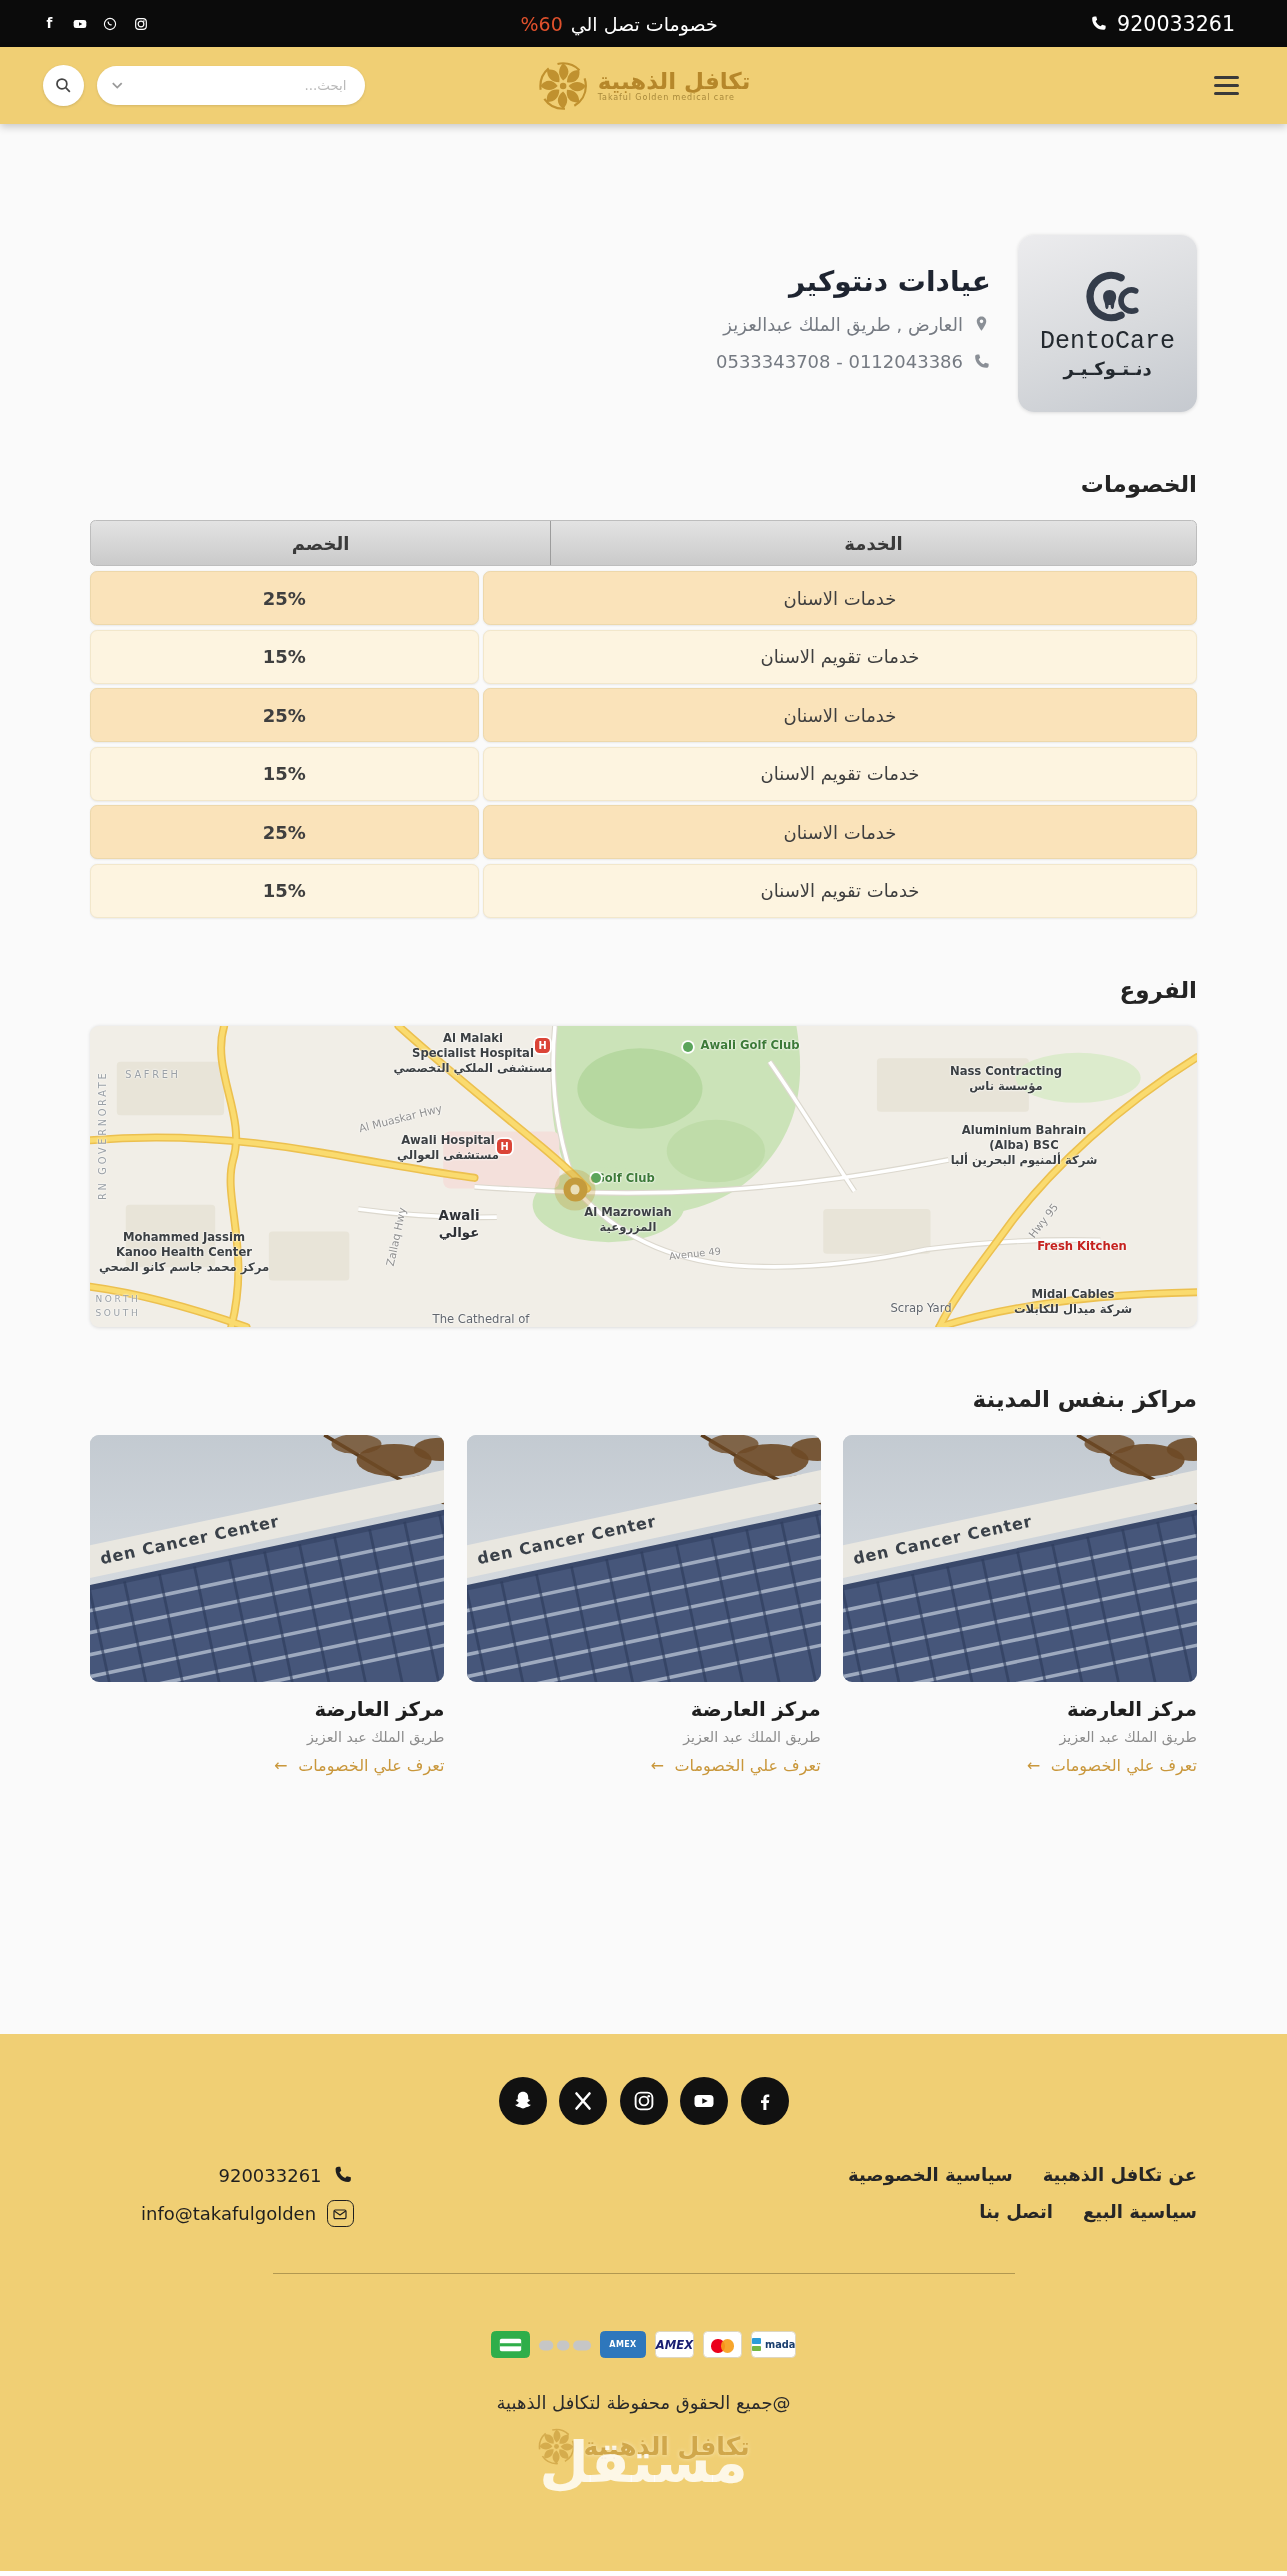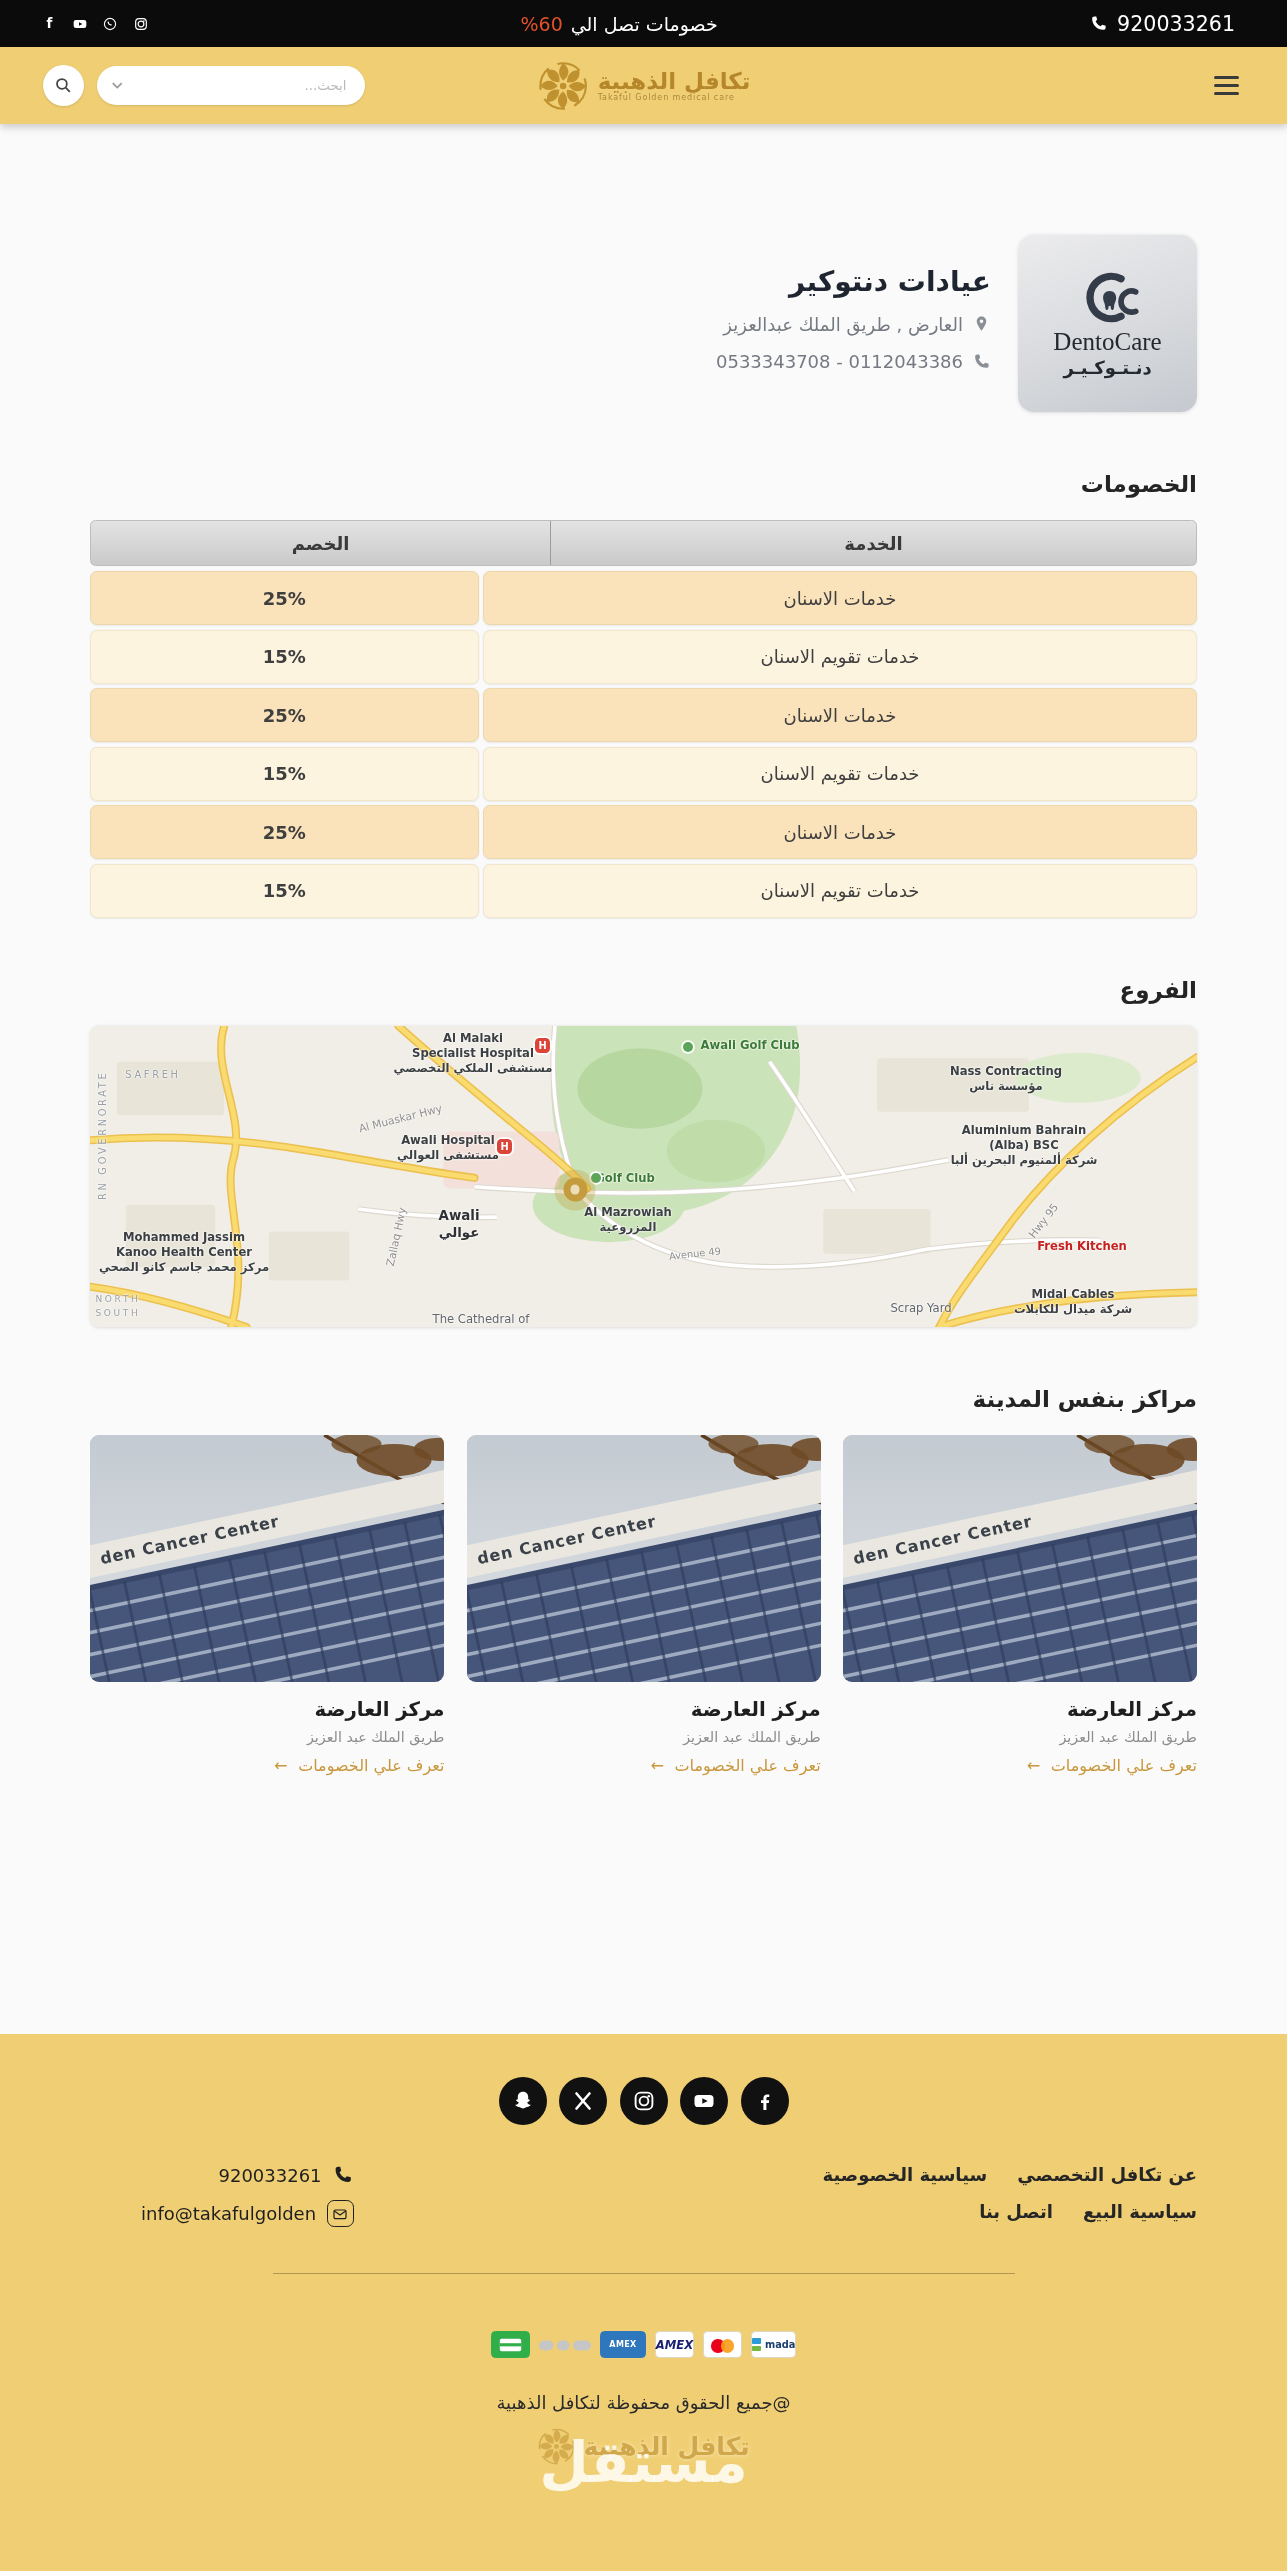--- a/index.html
+++ b/index.html
@@ -33,21 +33,21 @@
   .search-input{width:100%;height:100%;border:none;outline:none;background:transparent;direction:rtl;text-align:right;padding:0 18px 0 38px;font-size:13.4px;color:#444;font-family:inherit;border-radius:19.7px;}
   .search-input::placeholder{color:#B9B9B9;}
 
   
   .main{background:#FAFAFA;padding-bottom:259px;}
   .container{width:1107px;margin:0 auto;direction:rtl;}
 
   .clinic-head{display:flex;gap:27px;align-items:flex-start;padding-top:111px;}
   .clinic-logo{width:179px;height:177px;border-radius:16px;background:linear-gradient(160deg,#ECECEE 0%,#D8DADD 55%,#C5C9CF 100%);display:flex;flex-direction:column;align-items:center;justify-content:center;gap:1.8px;box-shadow:0 0.9px 3.6px rgba(0,0,0,.12);flex:0 0 auto;}
   .clinic-logo .mono{width:86px;height:57px;}
-  .logo-en{font-family:Liberation Serif, serif;font-size:25px;color:#23292F;direction:ltr;}
+  .logo-en{font-family:Liberation Mono, monospace;font-size:25px;color:#23292F;direction:ltr;}
   .logo-ar{font-size:18px;color:#23292F;letter-spacing:2.7px;font-weight:bold;}
   .clinic-info{padding-top:30px;display:flex;flex-direction:column;gap:16px;}
   .clinic-name{font-size:28px;font-weight:bold;color:#1E2430;}
   .meta-line{display:flex;align-items:center;gap:9px;color:#757A82;font-size:18px;}
   .meta-line svg{width:19px;height:19px;flex:0 0 auto;}
 
   .section-title{font-size:23px;font-weight:bold;color:#242424;margin:59px 0 23px;}
 
   .t-head{display:flex;height:46px;background:linear-gradient(#E3E3E3,#CACACA);border:0.9px solid #BDBDBD;border-radius:5.4px;overflow:hidden;align-items:stretch;margin-bottom:5.4px;}
   .t-head .th{display:flex;align-items:center;justify-content:center;font-size:18px;font-weight:bold;color:#3A3A3A;}
@@ -488,21 +488,21 @@
     <div class="sc" data-interactable="true">
       <svg viewBox="0 0 24 24">
           <path fill="#fff" d="M13.4 21v-7h2.4l.4-2.8h-2.8V9.4c0-.8.3-1.4 1.5-1.4h1.4V5.5c-.3 0-1.2-.1-2.2-.1-2.2 0-3.7 1.3-3.7 3.8v2H8V14h2.4v7h3z"></path>
         </svg>
     </div>
   </div>
 
   <div class="f-mid">
     <div class="f-nav">
       <div class="f-nav-row">
-        <span data-interactable="true">عن تكافل التخصصي</span>
+        <span data-interactable="true">عن تكافل الذهبية</span>
         <span data-interactable="true">سياسية الخصوصية</span>
       </div>
       <div class="f-nav-row">
         <span data-interactable="true">سياسية البيع</span>
         <span data-interactable="true">اتصل بنا</span>
       </div>
     </div>
     <div class="f-contact">
       <div class="f-line" data-interactable="true">
         <svg data-interactable="false" viewBox="0 0 24 24" fill="#1F1F1F">

